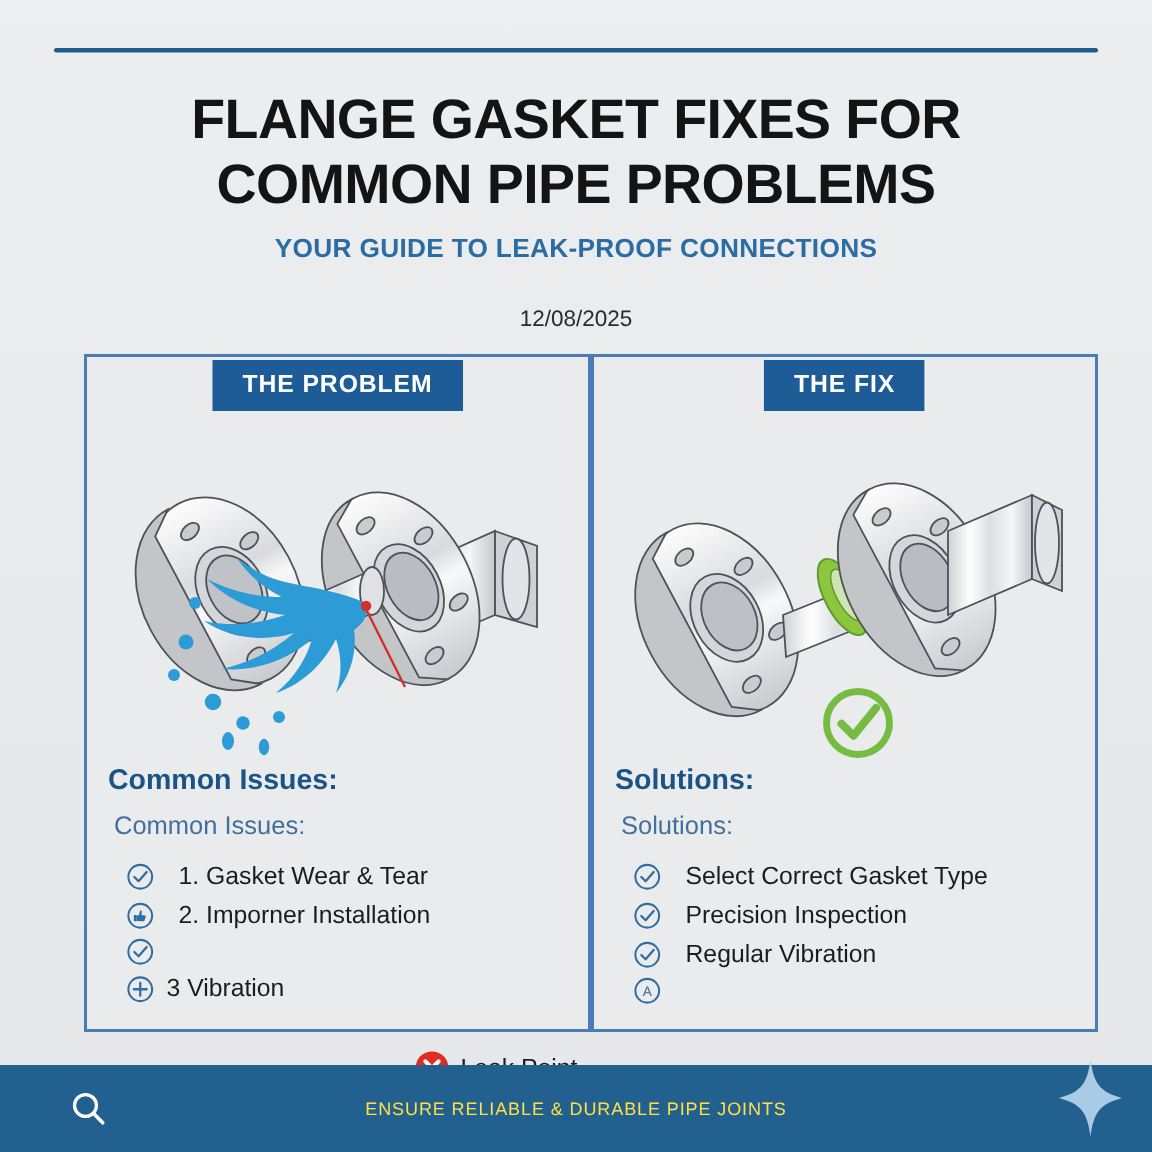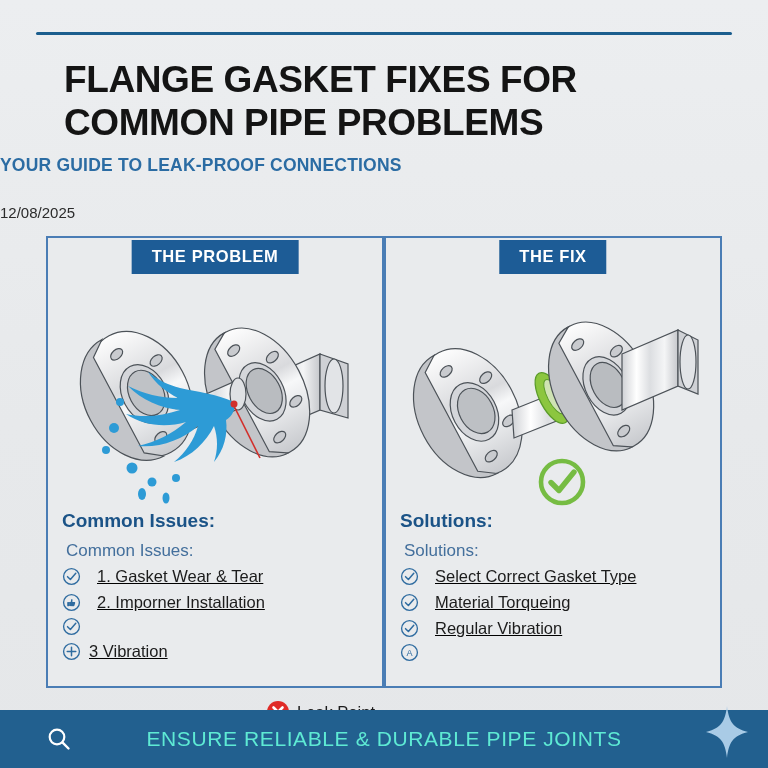--- a/index.html
+++ b/index.html
@@ -30,21 +30,21 @@
     height: 3px;
     background: #1b5e8e;
     border-radius: 2px;
   }
 
   
   .header {
     position: absolute;
     left: 0; top: 58px;
     width: 768px;
-    text-align: left;
+    text-align: center;
   }
   .title {
     font-size: 37px;
     line-height: 43px;
     font-weight: 700;
     letter-spacing: -0.4px;
     color: #141414;
     margin: 0 auto;
     width: 640px;
     text-transform: uppercase;
@@ -64,21 +64,21 @@
   }
 
   
   .panels {
     position: absolute;
     left: 36px;
     top: 236px;
     width: 696px;
     height: 452px;
     display: flex;
-    justify-content: center;
+    justify-content: flex-end;
   }
   .panel {
     position: relative;
     width: 338px;
     height: 452px;
     border: 2px solid #4a7db5;
     background: #e9ebed;
     box-sizing: border-box;
   }
   .panel-badge {
@@ -120,23 +120,22 @@
     margin: 0 0 9px 0;
   }
   .list-subheading {
     font-size: 17px;
     font-weight: 400;
     color: #436f9c;
     margin: 0 0 4px 4px;
   }
   ul.items {
     list-style: none;
-    margin: 0;
+    margin: 12px;
     padding: 0;
-    text-decoration: underline;
   }
   ul.items li {
     display: flex;
     align-items: center;
     gap: 8px;
     margin: 0 0 4px 0;
     font-size: 16.5px;
     color: #1c1c1c;
     line-height: 22px;
   }
@@ -171,22 +170,22 @@
     height: 58px;
     background: #22608f;
     display: flex;
     align-items: center;
   }
   .footer-text {
     position: absolute;
     left: 0;
     width: 768px;
     text-align: center;
-    color: #5eead4;
-    font-size: 21px;
+    color: #fde047;
+    font-size: 12px;
     letter-spacing: 0.6px;
     text-transform: uppercase;
   }
   .footer-search {
     position: absolute;
     left: 46px;
     top: 16px;
   }
   .footer-spark {
     position: absolute;
@@ -426,21 +425,21 @@
               <path d="M7 12.2 L10.6 15.8 L17.4 8" fill="none" stroke="#2f6ca0" stroke-width="1.9" stroke-linecap="round" stroke-linejoin="round"></path>
             </svg>
             <span class="item-text" style="margin-left:8px">Select Correct Gasket Type</span>
           </li>
 
           <li>
             <svg class="bullet-icon" viewBox="0 0 24 24">
               <circle cx="12" cy="12" r="10" fill="none" stroke="#2f6ca0" stroke-width="1.7"></circle>
               <path d="M7 12.2 L10.6 15.8 L17.4 8" fill="none" stroke="#2f6ca0" stroke-width="1.9" stroke-linecap="round" stroke-linejoin="round"></path>
             </svg>
-            <span class="item-text" style="margin-left:8px">Material Torqueing</span>
+            <span class="item-text" style="margin-left:8px">Precision Inspection</span>
           </li>
 
           <li>
             <svg class="bullet-icon" viewBox="0 0 24 24">
               <circle cx="12" cy="12" r="10" fill="none" stroke="#2f6ca0" stroke-width="1.7"></circle>
               <path d="M7 12.2 L10.6 15.8 L17.4 8" fill="none" stroke="#2f6ca0" stroke-width="1.9" stroke-linecap="round" stroke-linejoin="round"></path>
             </svg>
             <span class="item-text" style="margin-left:8px">Regular Vibration</span>
           </li>
 

